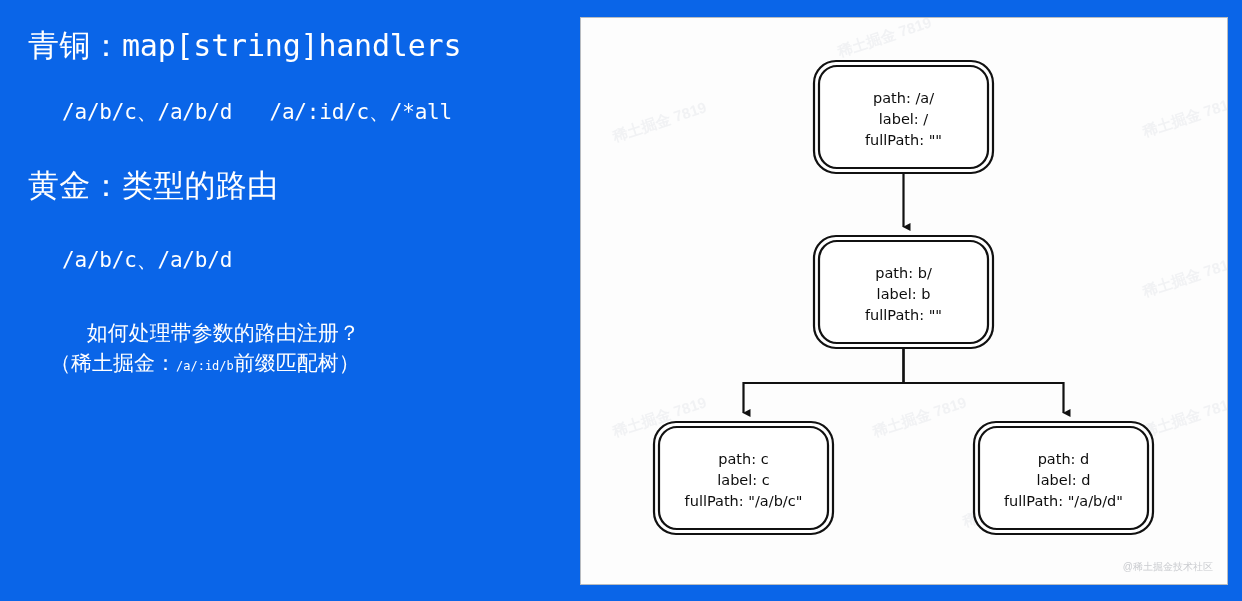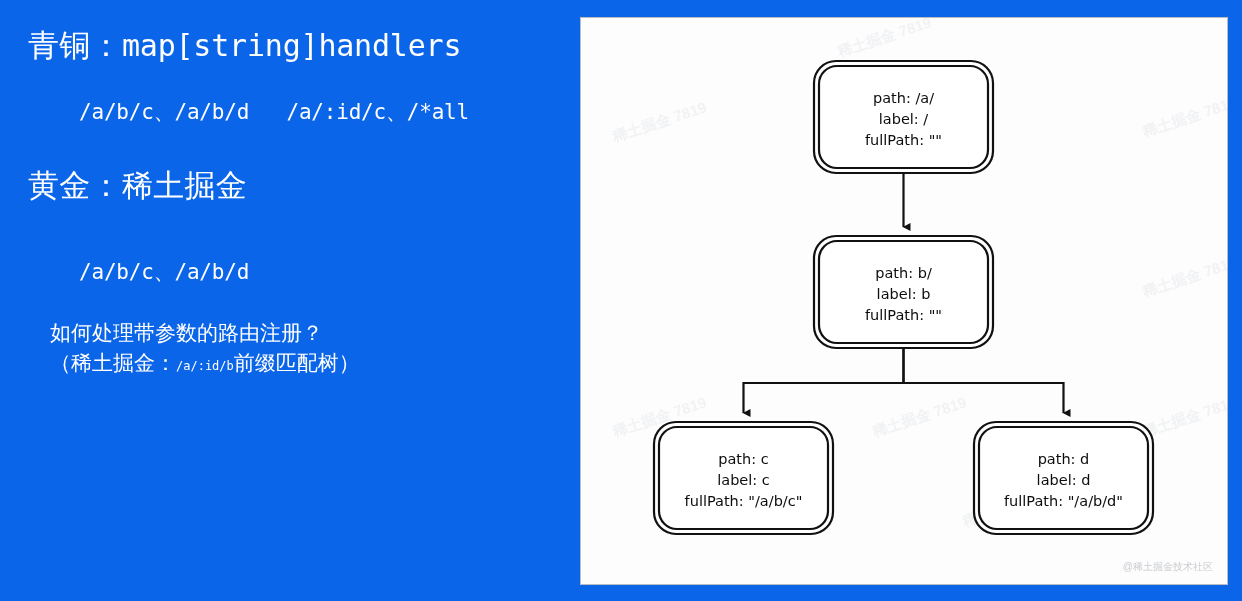--- a/index.html
+++ b/index.html
@@ -49,35 +49,34 @@
   #heading-bronze { left: 28px; top: 27px; }
   #heading-gold   { left: 28px; top: 167px; }
 
   .code-line {
     position: absolute;
     color: #ffffff;
     font-family: "DejaVu Sans Mono", "Liberation Mono", monospace;
     font-size: 21px;
     white-space: pre;
     letter-spacing: -0.2px;
-    margin-left: 17px;
   }
   #paths-bronze { left: 62px; top: 98px; }
-  #paths-gold   { left: 62px; top: 258px; }
+  #paths-gold   { left: 62px; top: 246px; }
 
   .question-block {
     position: absolute;
     left: 50px;
     top: 318px;
     color: #ffffff;
     font-size: 21px;
     line-height: 1.45;
     white-space: nowrap;
   }
-  .question-block .qline { display: block; }
+  .question-block .qline { display: block; text-align: right; }
   .question-block .mono {
     font-family: "DejaVu Sans Mono", "Liberation Mono", monospace;
     font-size: 12px;
   }
 
   
   .panel {
     position: absolute;
     left: 580px;
     top: 17px;
@@ -129,21 +128,21 @@
 
   <div class="left-col">
 
     <div class="heading" id="heading-bronze">
       <span class="cn">青铜：</span><span class="mono">map[string]handlers</span>
     </div>
 
     <div class="code-line" id="paths-bronze">/a/b/c、/a/b/d   /a/:id/c、/*all</div>
 
     <div class="heading" id="heading-gold">
-      <span class="cn">黄金：</span><span class="cn">稀土掘金</span>
+      <span class="cn">黄金：</span><span class="cn">类型的路由</span>
     </div>
 
     <div class="code-line" id="paths-gold">/a/b/c、/a/b/d</div>
 
     <div class="question-block">
       <span class="qline">如何处理带参数的路由注册？</span>
       <span class="qline">
         <span>（稀土掘金：</span><span class="mono">/a/:id/b</span><span>前缀匹配树）</span>
       </span>
     </div>

